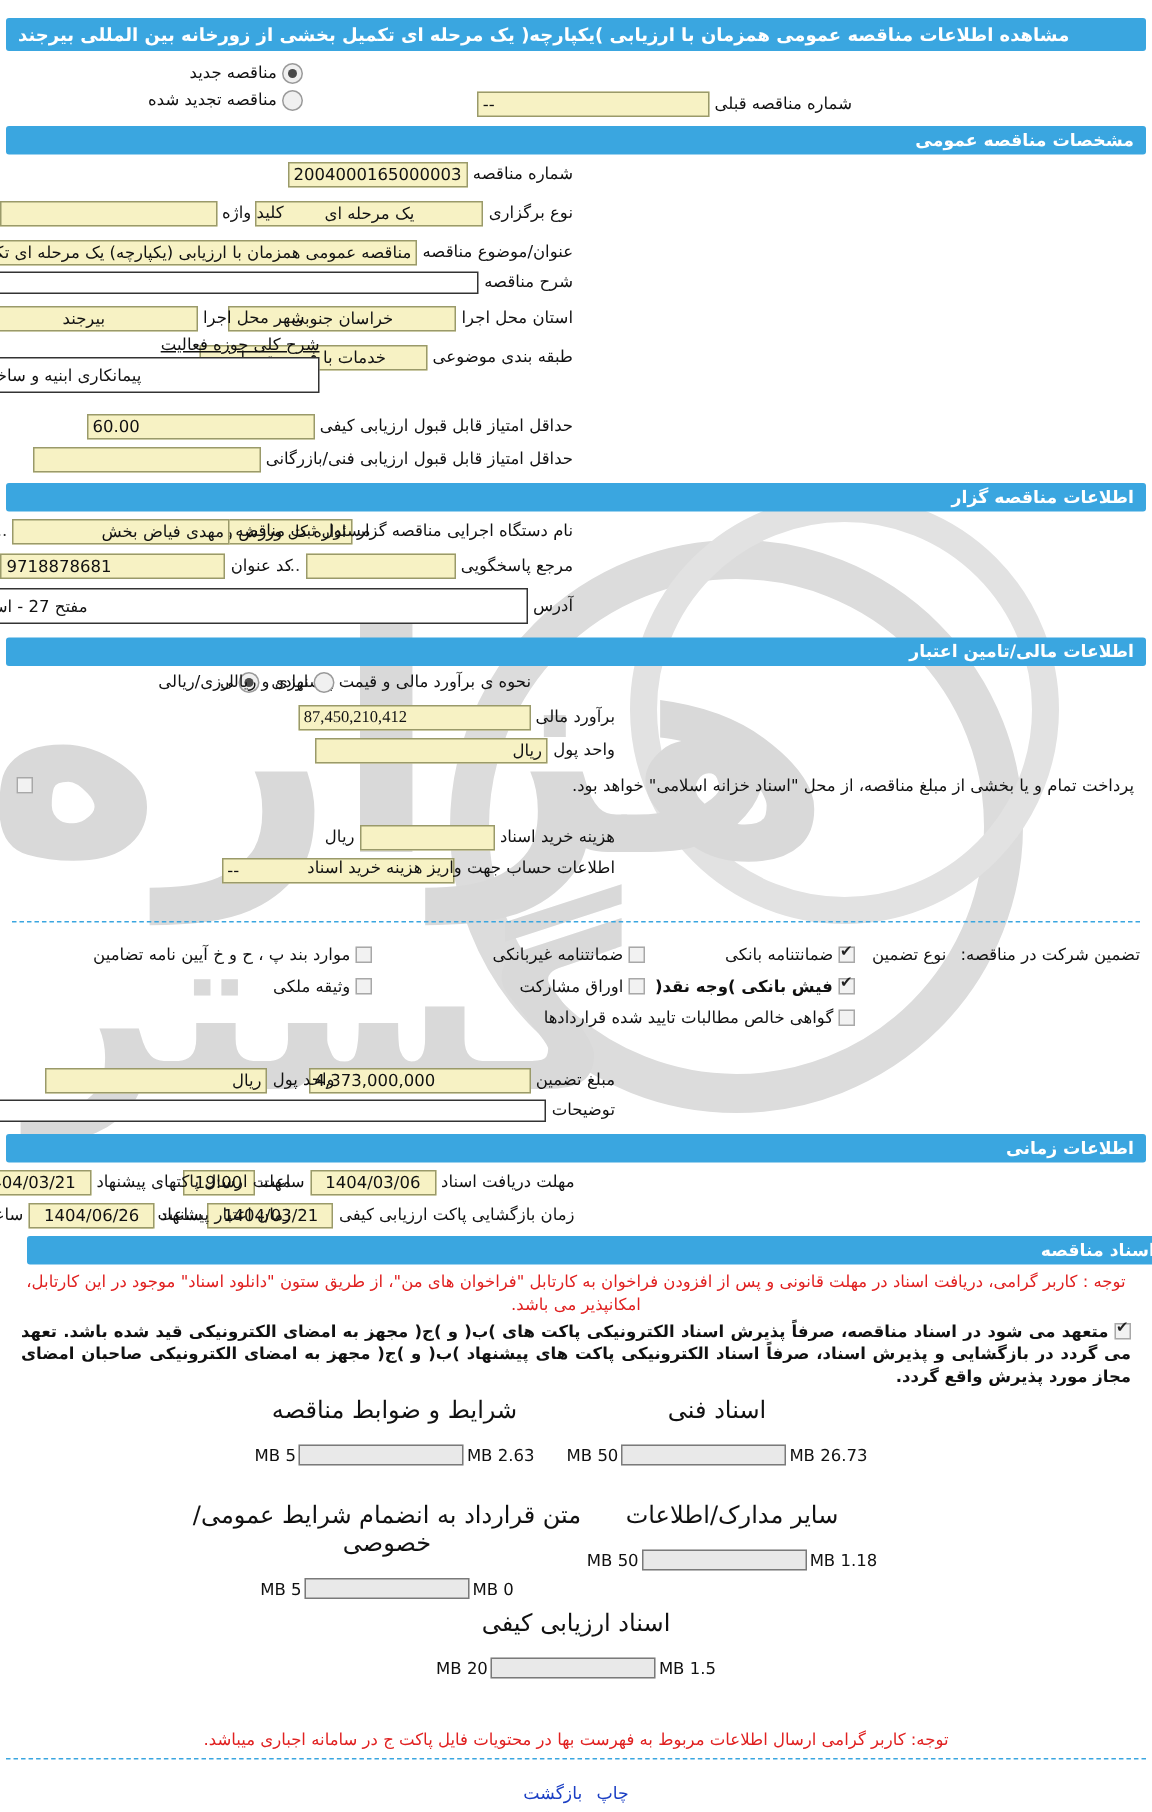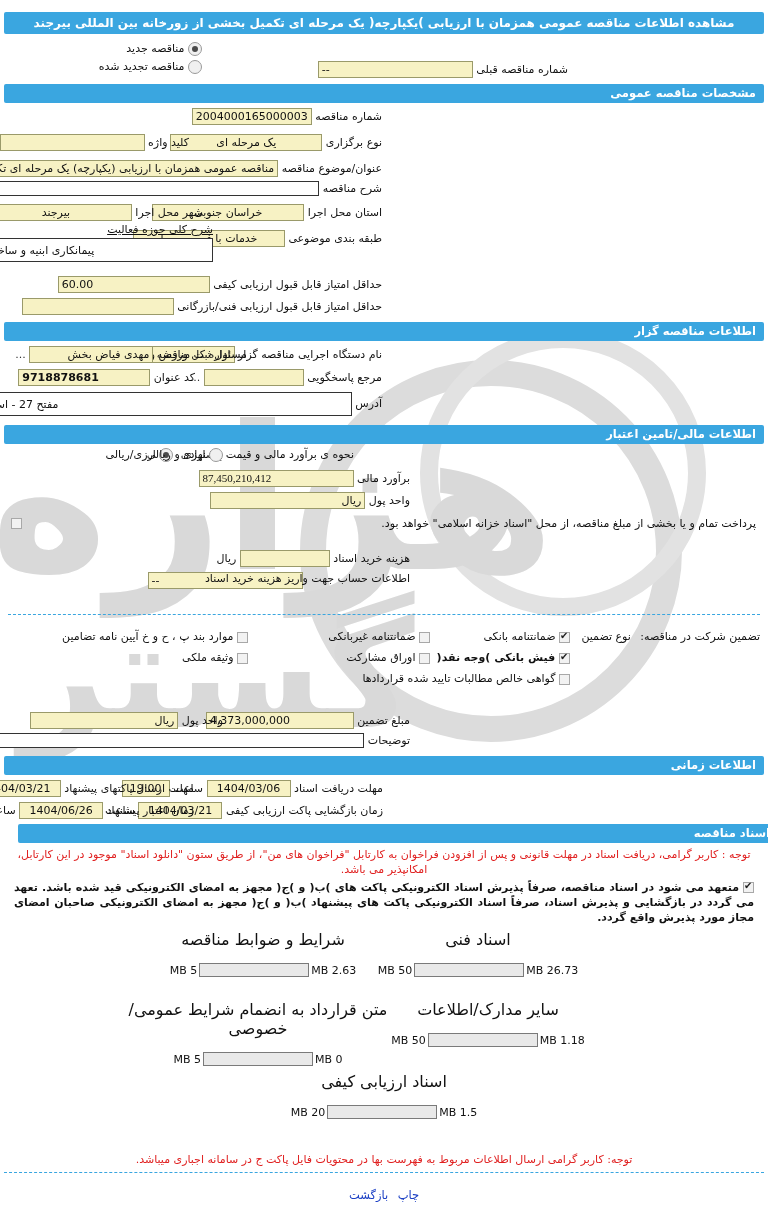--- a/index.html
+++ b/index.html
@@ -62,21 +62,21 @@
     font-size: 11.5px;
     height: 19px;
     line-height: 19px;
     padding: 0 8px;
     margin: 0 4px;
     box-sizing: border-box;
     border-radius: 2px;
     text-align: right;
   }
   .bar.title-bar {
-    text-align: center;
+    text-align: left;
     height: 22px;
     line-height: 22px;
     font-size: 12px;
   }
 
   
   .row { position: absolute; white-space: nowrap; }
   .lbl { font-size: 11px; color: #111; }
   .fld {
     display: inline-block;
@@ -270,32 +270,32 @@
   <div style="position:absolute; left:0; top:322px; width:768px;">
     <div class="bar">اطلاعات مناقصه گزار</div>
   </div>
 
   <div class="row" style="right:386px; top:346px;">
     <span class="lbl">نام دستگاه اجرایی مناقصه گزار</span>
     <span class="fld ta-r" style="width:135px;">اداره کل ورزش و جوانان اس</span>
   </div>
   <div class="row" style="right:521px; top:346px;">
     <span class="lbl">مسئول ثبت مناقصه</span>
-    <span class="fld ta-r" style="width:124px;">مهدی فیاض بخش</span>
+    <span class="fld ta-r" style="width:145px;">مهدی فیاض بخش</span>
     <span class="dots">...</span>
   </div>
 
   <div class="row" style="right:386px; top:369px;">
     <span class="lbl">مرجع پاسخگویی</span>
     <span class="fld" style="width:100px;"></span>
     <span class="dots">...</span>
   </div>
   <div class="row" style="right:573px; top:369px;">
     <span class="lbl">کد عنوان</span>
-    <span class="fld ta-l" style="width:132px;font-weight:bold;">9718878681</span>
+    <span class="fld ta-l" style="width:150px;">9718878681</span>
   </div>
 
   <div class="row" style="right:386px; top:392px;">
     <span class="lbl">آدرس</span>
     <span class="box-white" style="width:705px; height:24px; line-height:24px; text-align:center;">مفتح 27 - استادیوم آزادی</span>
   </div>
 
   <div style="position:absolute; left:0; top:425px; width:768px;">
     <div class="bar">اطلاعات مالی/تامین اعتبار</div>
   </div>

